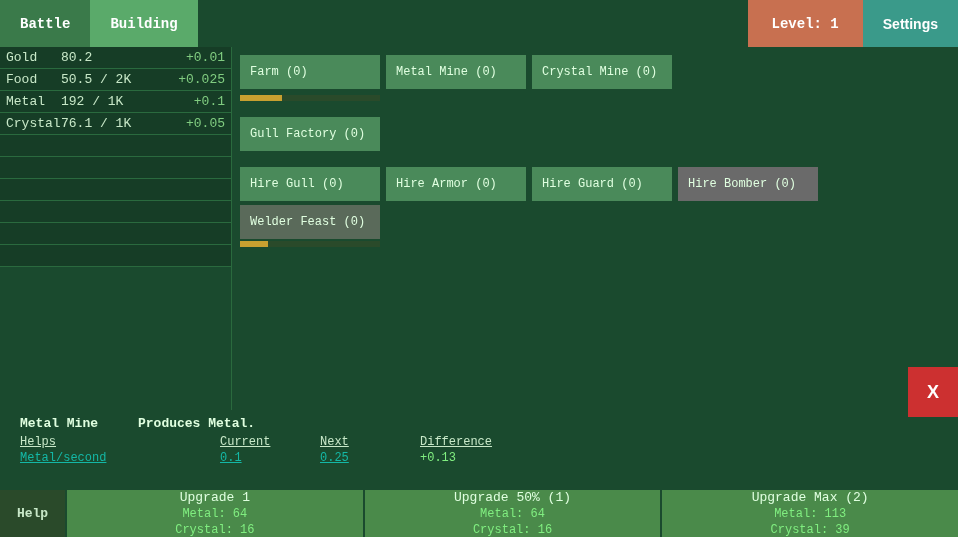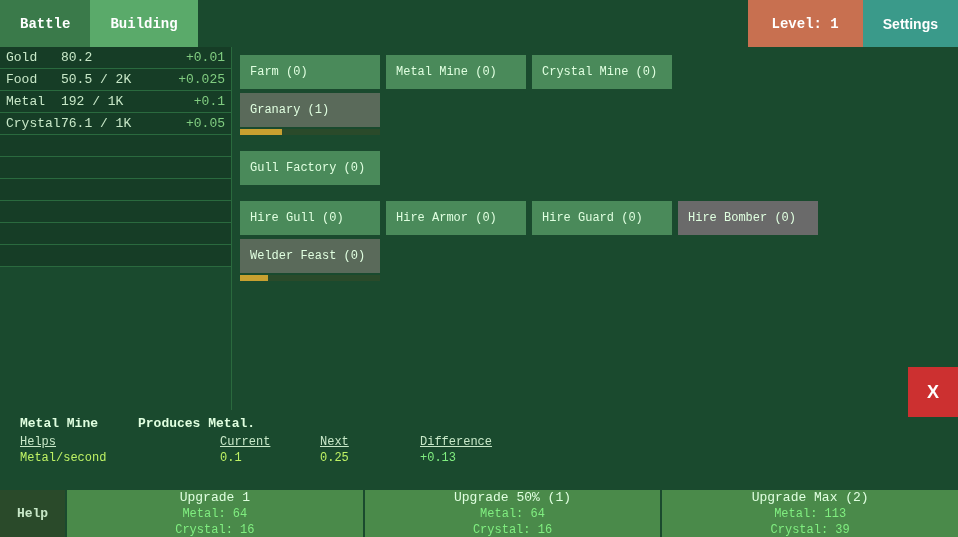--- a/index.html
+++ b/index.html
@@ -170,21 +170,22 @@
       display: grid;
       grid-template-columns: 200px 100px 100px 120px;
       gap: 2px 0;
       font-size: 12px;
     }
     .info-header {
       text-decoration: underline;
       color: #c8e8c8;
     }
     .info-val {
-      color: #bef264;
+      color: #14b8a6;
+      text-decoration: underline;
     }
     .info-pos {
       color: #80ee80;
     }
 
     
     #close-btn {
       position: absolute;
       right: 0;
       bottom: 120px;
@@ -283,21 +284,20 @@
   <div id="right-panel">
 
     <div class="building-grid">
       <button class="building-btn">Farm (0)</button>
       <button class="building-btn">Metal Mine (0)</button>
       <button class="building-btn">Crystal Mine (0)</button>
     </div>
 
     <div class="building-grid">
       <div>
-        <button class="building-btn gray">Granary (1)</button>
         <div class="progress-bar-container">
           <div class="progress-bar" style="width: 30%;"></div>
         </div>
       </div>
     </div>
     <div class="section-spacer"></div>
 
     <div class="building-grid">
       <button class="building-btn">Gull Factory (0)</button>
     </div>

